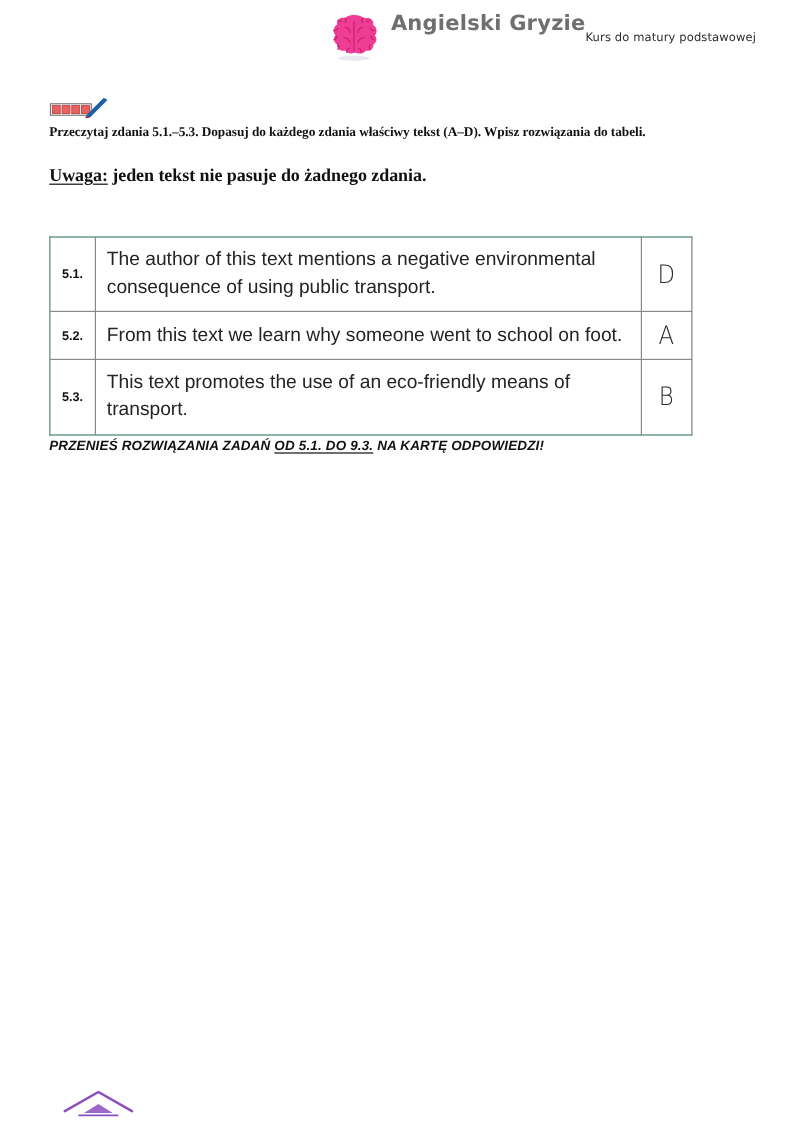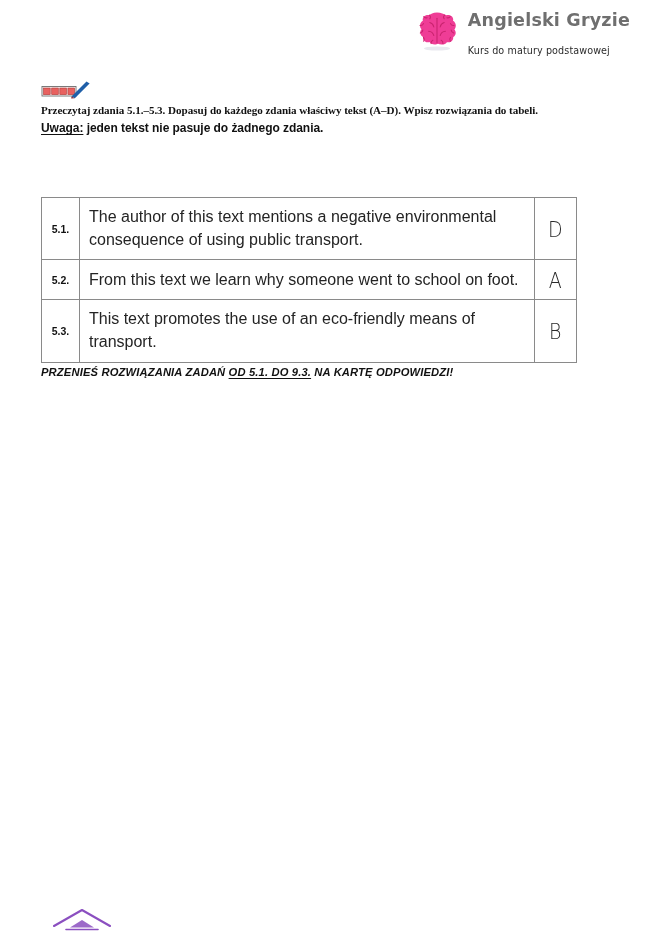--- a/index.html
+++ b/index.html
@@ -28,21 +28,21 @@
   }
   .brand-mark {
     width: 42px;
     height: 46px;
     position: relative;
     flex: 0 0 auto;
   }
   .brand-mark svg { display: block; }
   .brand-text {
     display: flex;
-    flex-direction: column;
+    flex-direction: row;
     padding-top: 3px;
     justify-content: flex-end;
   }
   .brand-title {
     font-family: "DejaVu Sans", sans-serif;
     font-size: 17.5px;
     font-weight: bold;
     color: #6f6f6f;
     letter-spacing: 0.2px;
     line-height: 1.1;
@@ -75,26 +75,26 @@
 
   .instruction {
     font-family: Liberation Serif, serif;
     font-size: 11.1px;
     font-weight: bold;
     line-height: 1.55;
     color: #111111;
     letter-spacing: -0.05px;
   }
   .note-line {
-    font-family: Liberation Sans, sans-serif;
-    font-size: 12px;
+    font-family: Liberation Serif, serif;
+    font-size: 15px;
     font-weight: bold;
     line-height: 1.55;
     color: #111111;
-    margin-top: 0;
+    margin-top: 17px;
     letter-spacing: -0.05px;
   }
   .note-label {
     text-decoration: underline;
     text-underline-offset: 2px;
   }
 
   
   .match-table {
     position: absolute;

